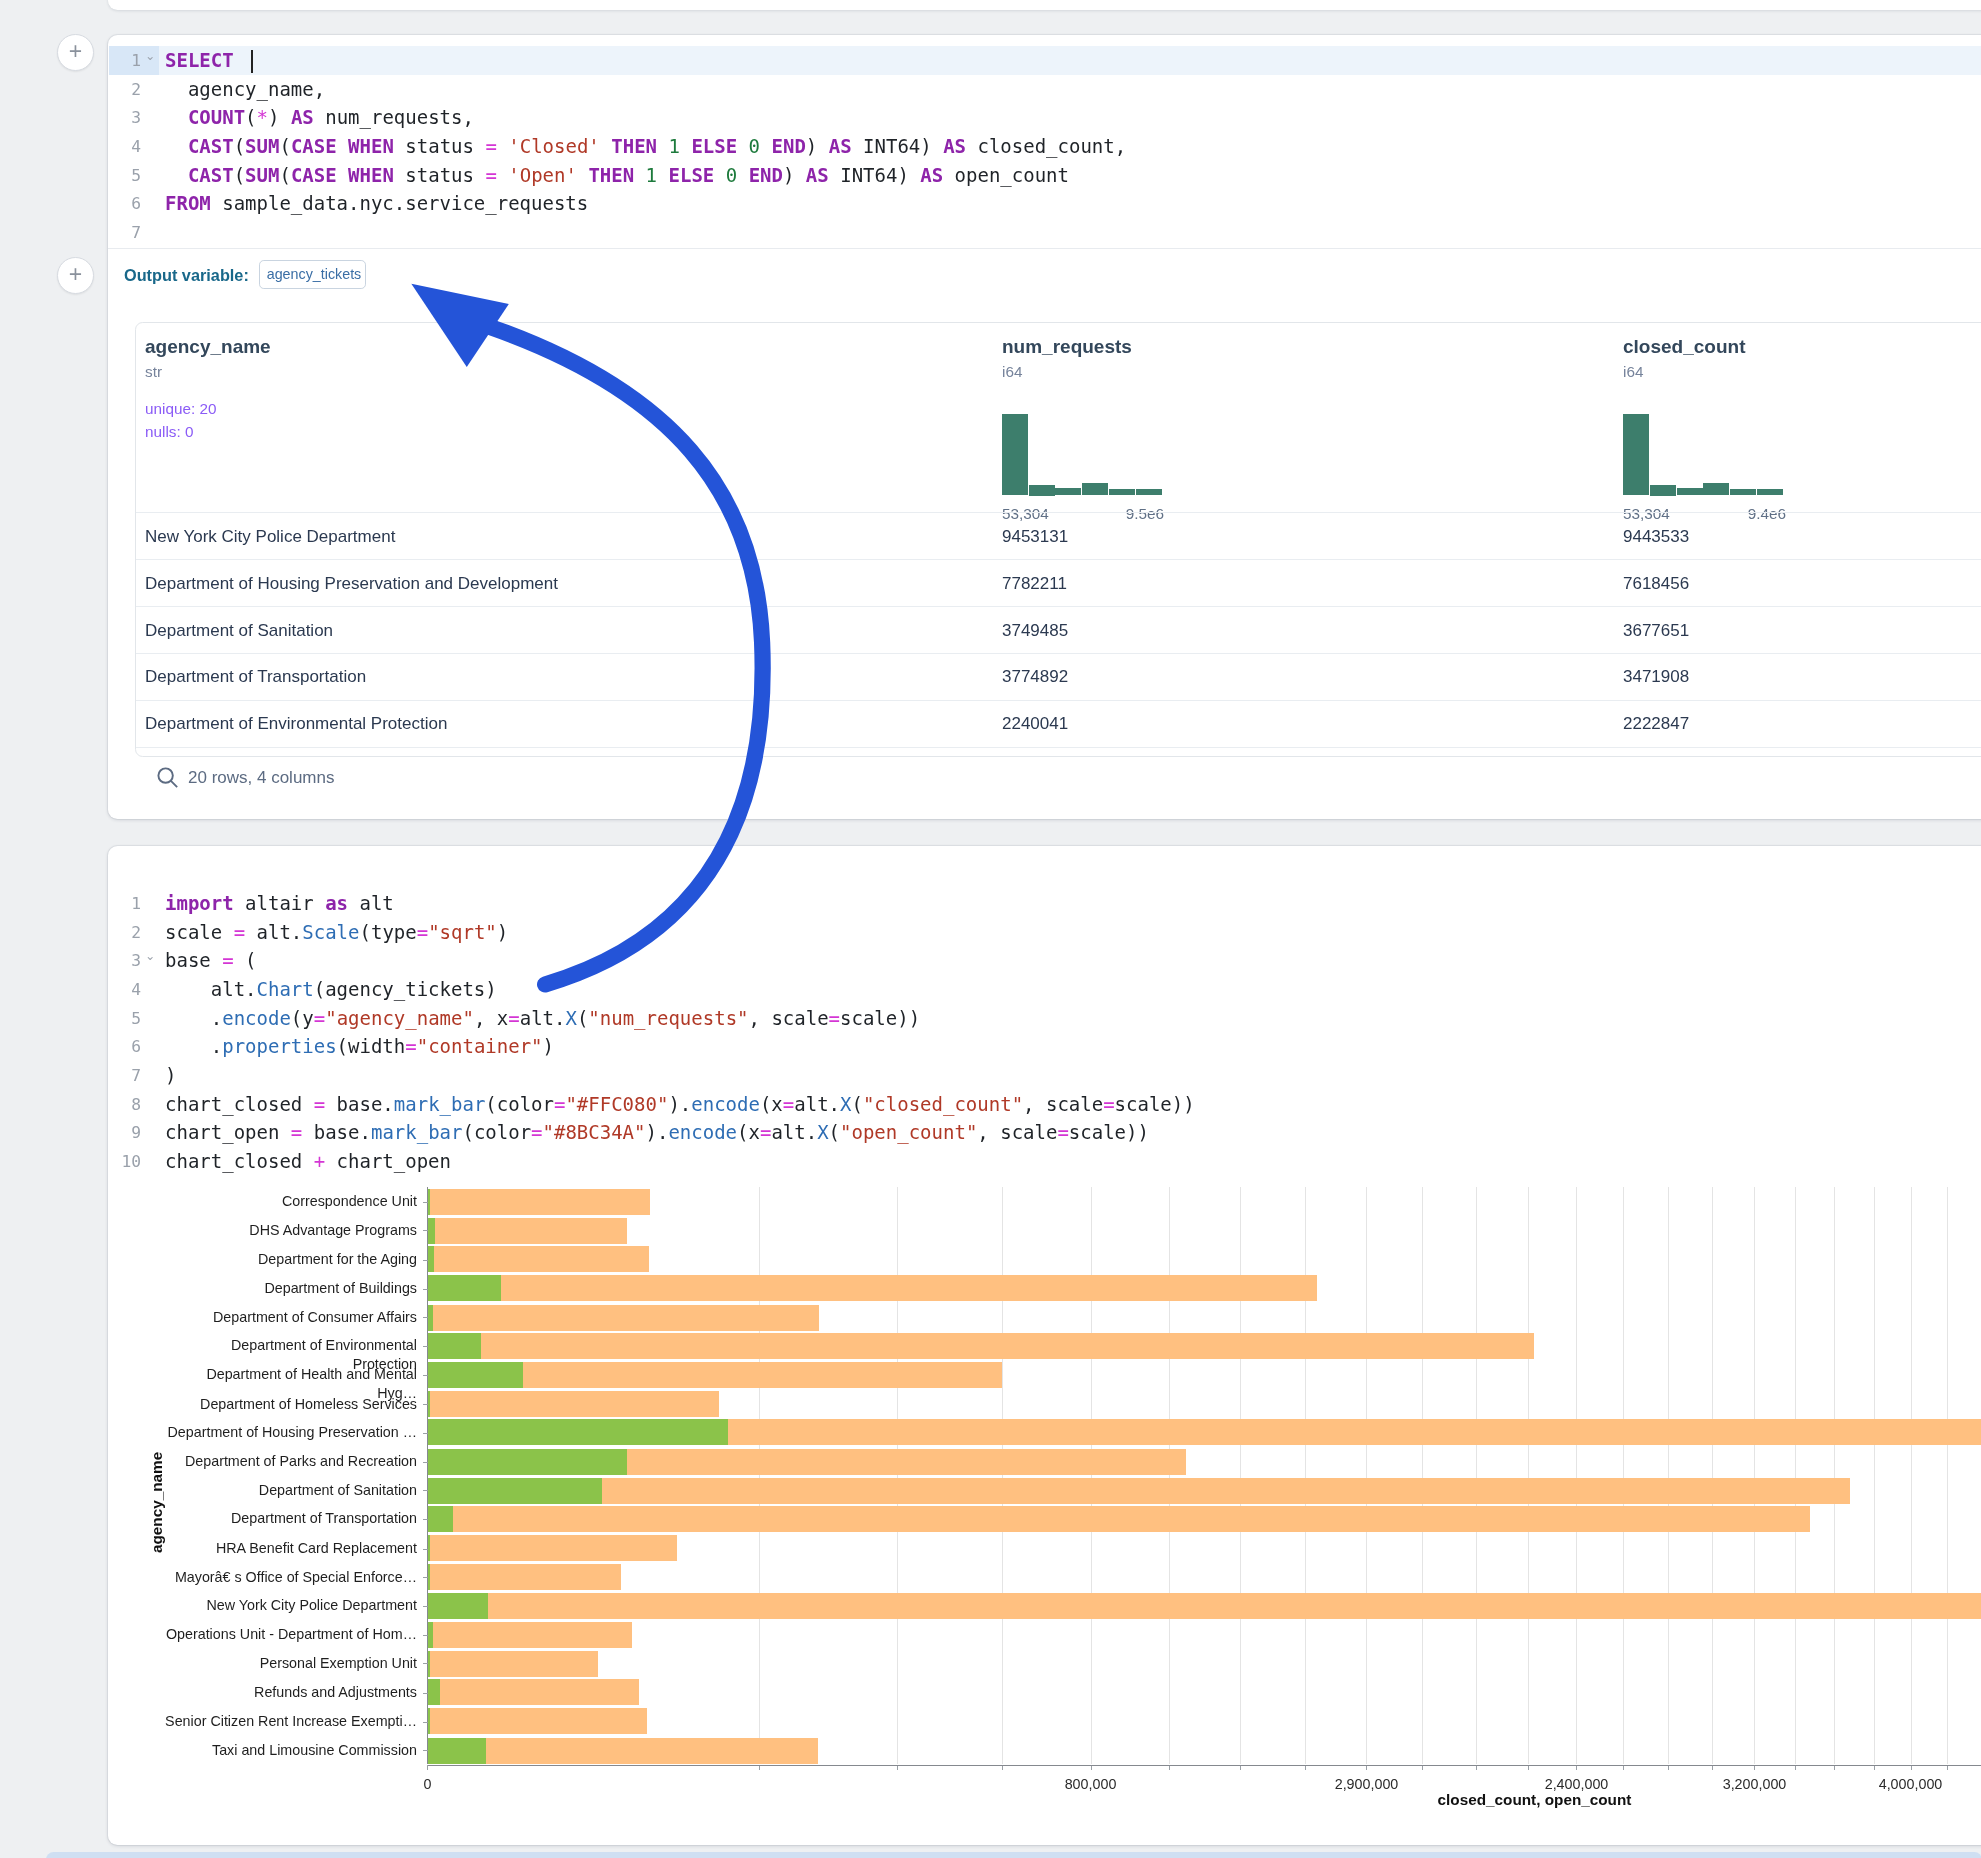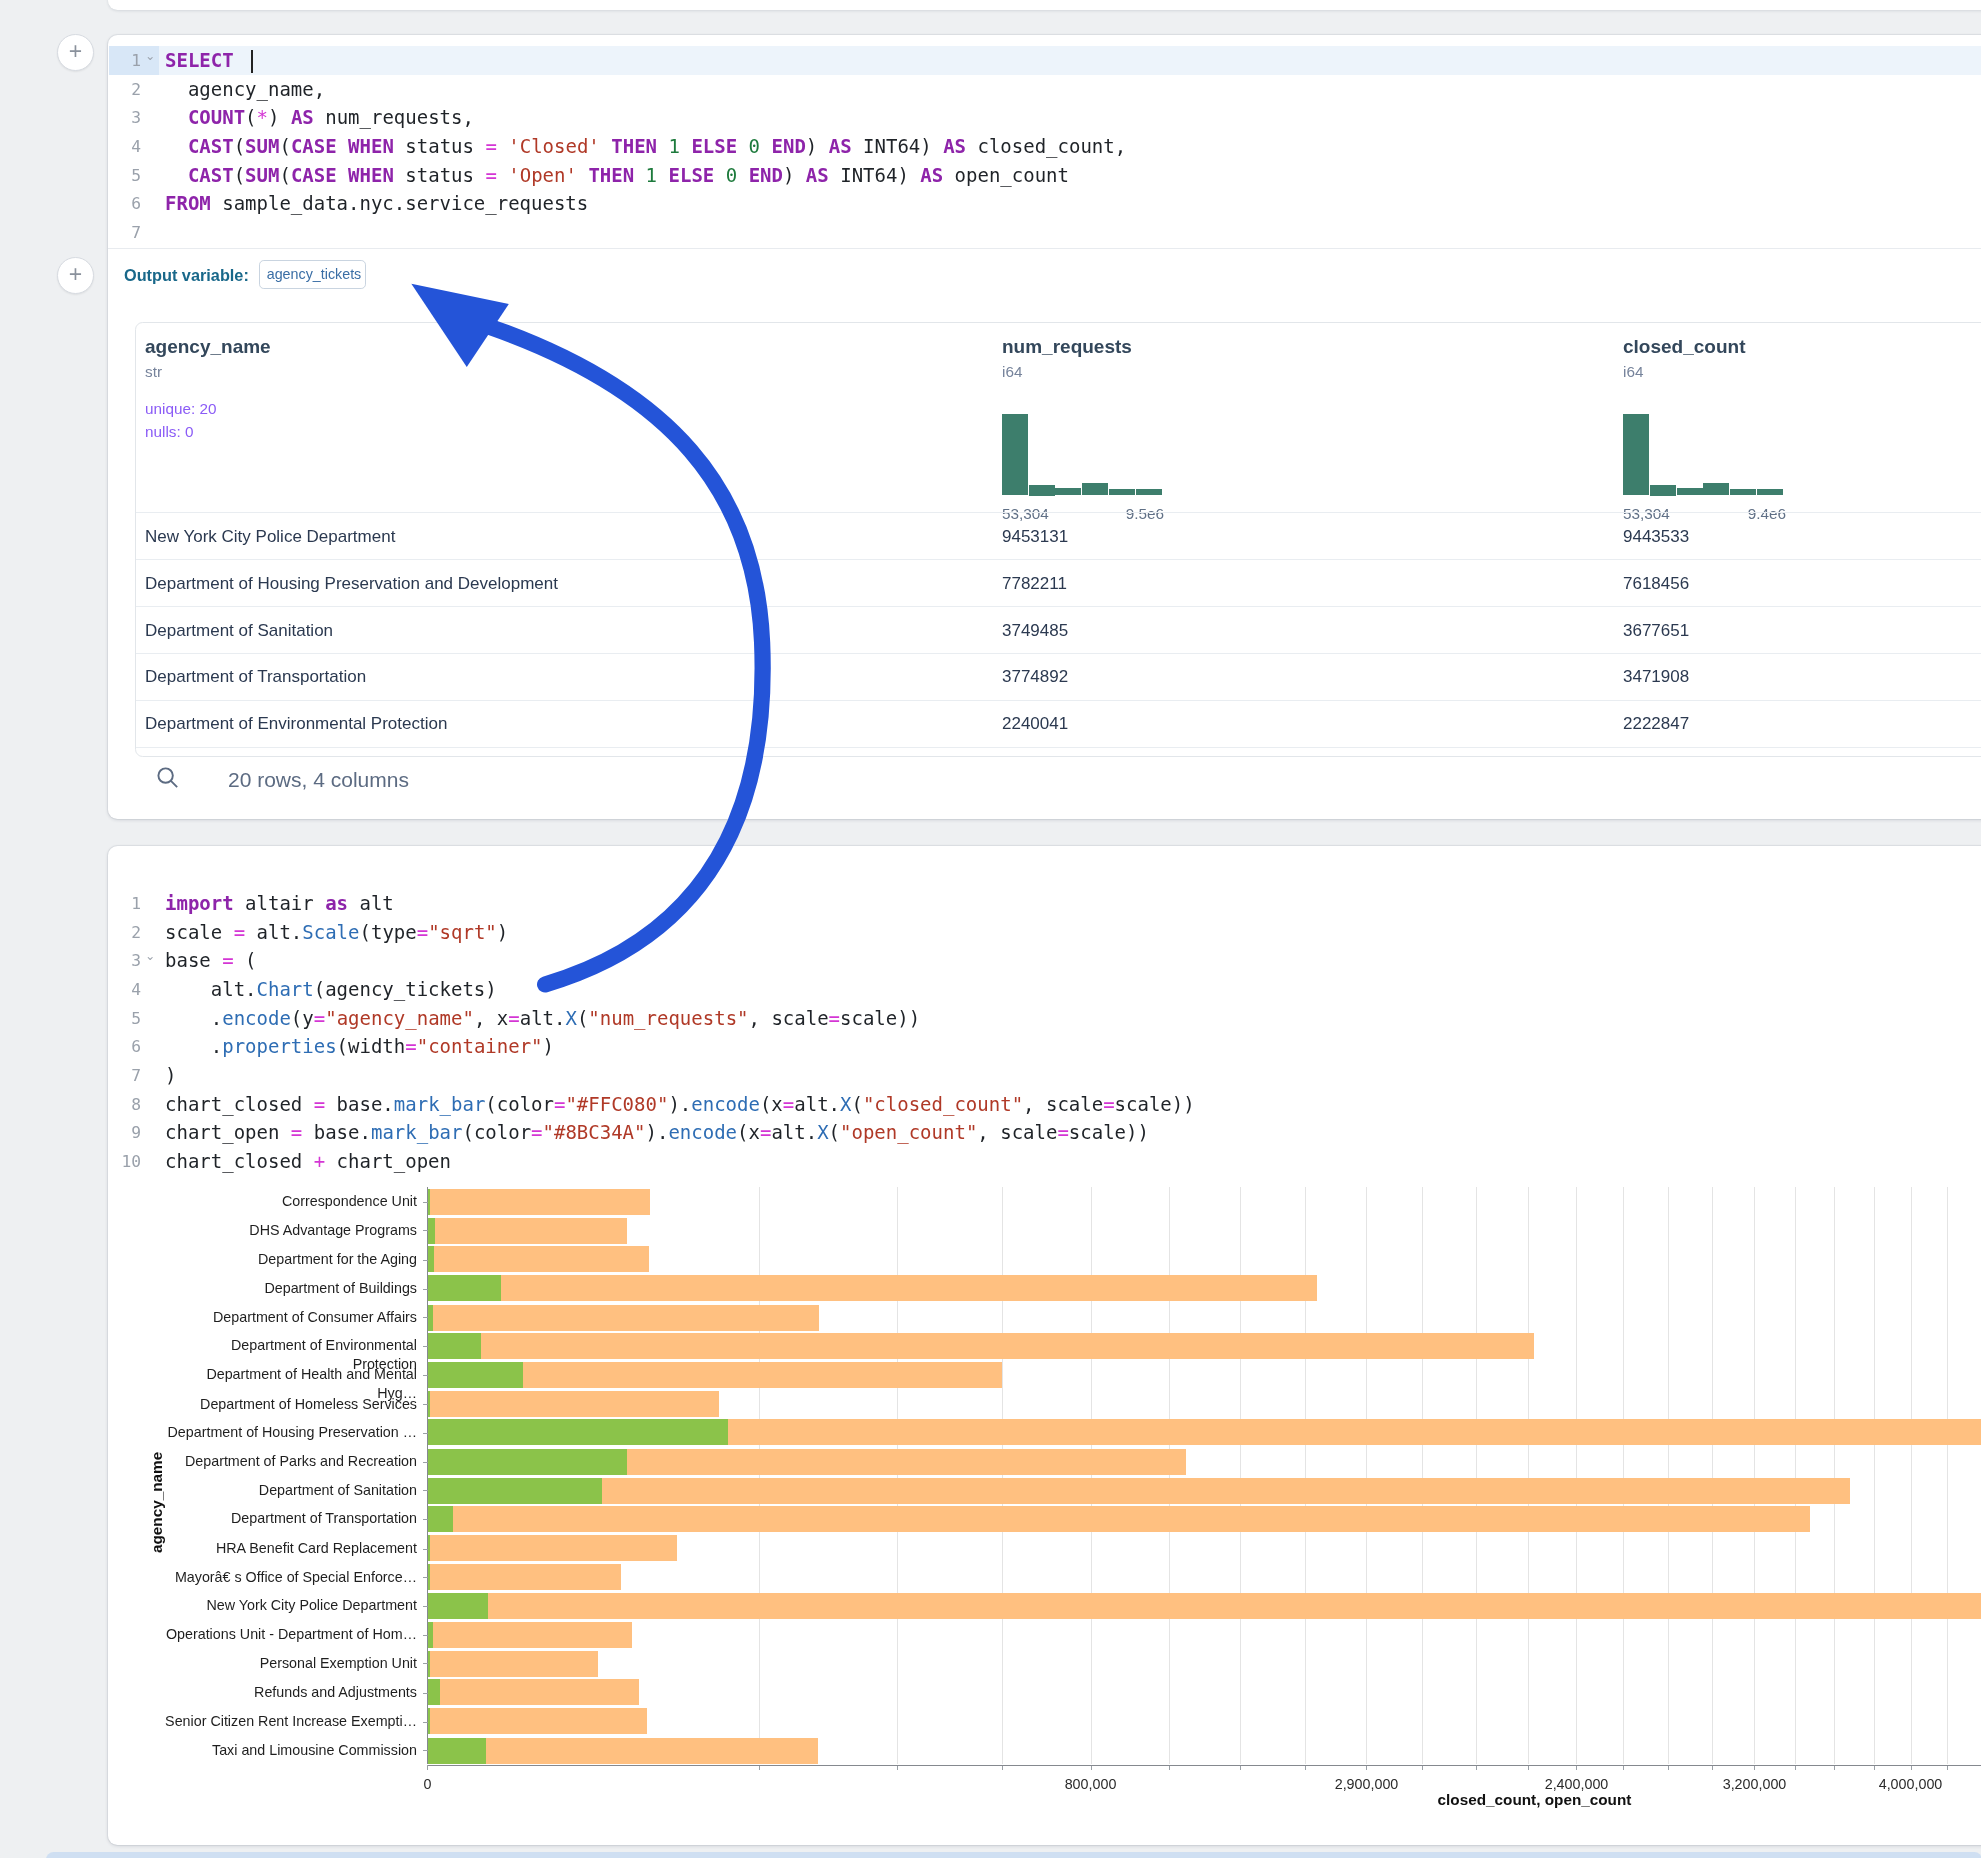--- a/index.html
+++ b/index.html
@@ -35,21 +35,21 @@
         white-space:nowrap;z-index:3;cursor:pointer;}
   
   .tbl-card{position:absolute;background:#fff;border:1px solid #e2e6ea;border-radius:7.6px;z-index:2;}
   .col-name{position:absolute;font-size:19px;font-weight:bold;color:#33475b;z-index:3;}
   .col-type{position:absolute;font-size:15.3px;color:#76839b;z-index:3;}
   .col-stat{position:absolute;font-size:15.3px;color:#8b5cf6;z-index:3;}
   .hist-bar{position:absolute;background:#3d7e6c;z-index:3;}
   .hist-lab{position:absolute;font-size:15.3px;color:#607086;z-index:3;}
   .row-line{position:absolute;height:1px;background:#e9edf1;z-index:3;}
   .cell-txt{position:absolute;font-size:17px;color:#2b3950;height:29px;line-height:29px;z-index:3;}
-  .footer-txt{position:absolute;font-size:21px;color:#5c6b82;z-index:3;margin-left:40px;}
+  .footer-txt{position:absolute;font-size:17px;color:#5c6b82;z-index:3;}
   
   .grid-v{position:absolute;width:1px;background:#e4e4e4;z-index:3;}
   .axis-line{position:absolute;background:#85898f;z-index:4;}
   .tickmark{position:absolute;background:#9aa0a6;z-index:4;}
   .cat-label{position:absolute;font-size:14.3px;color:#1f1f1f;text-align:right;height:19px;line-height:19px;z-index:4;}
   .tick-label{position:absolute;font-size:14.3px;color:#2b2b2b;text-align:center;z-index:4;}
   .bar{position:absolute;z-index:3;}
   .bar-green{z-index:4;}
   .axis-title{position:absolute;font-size:15.3px;font-weight:bold;color:#111;z-index:4;}
   #ylab{transform:rotate(-90deg);transform-origin:left top;}

